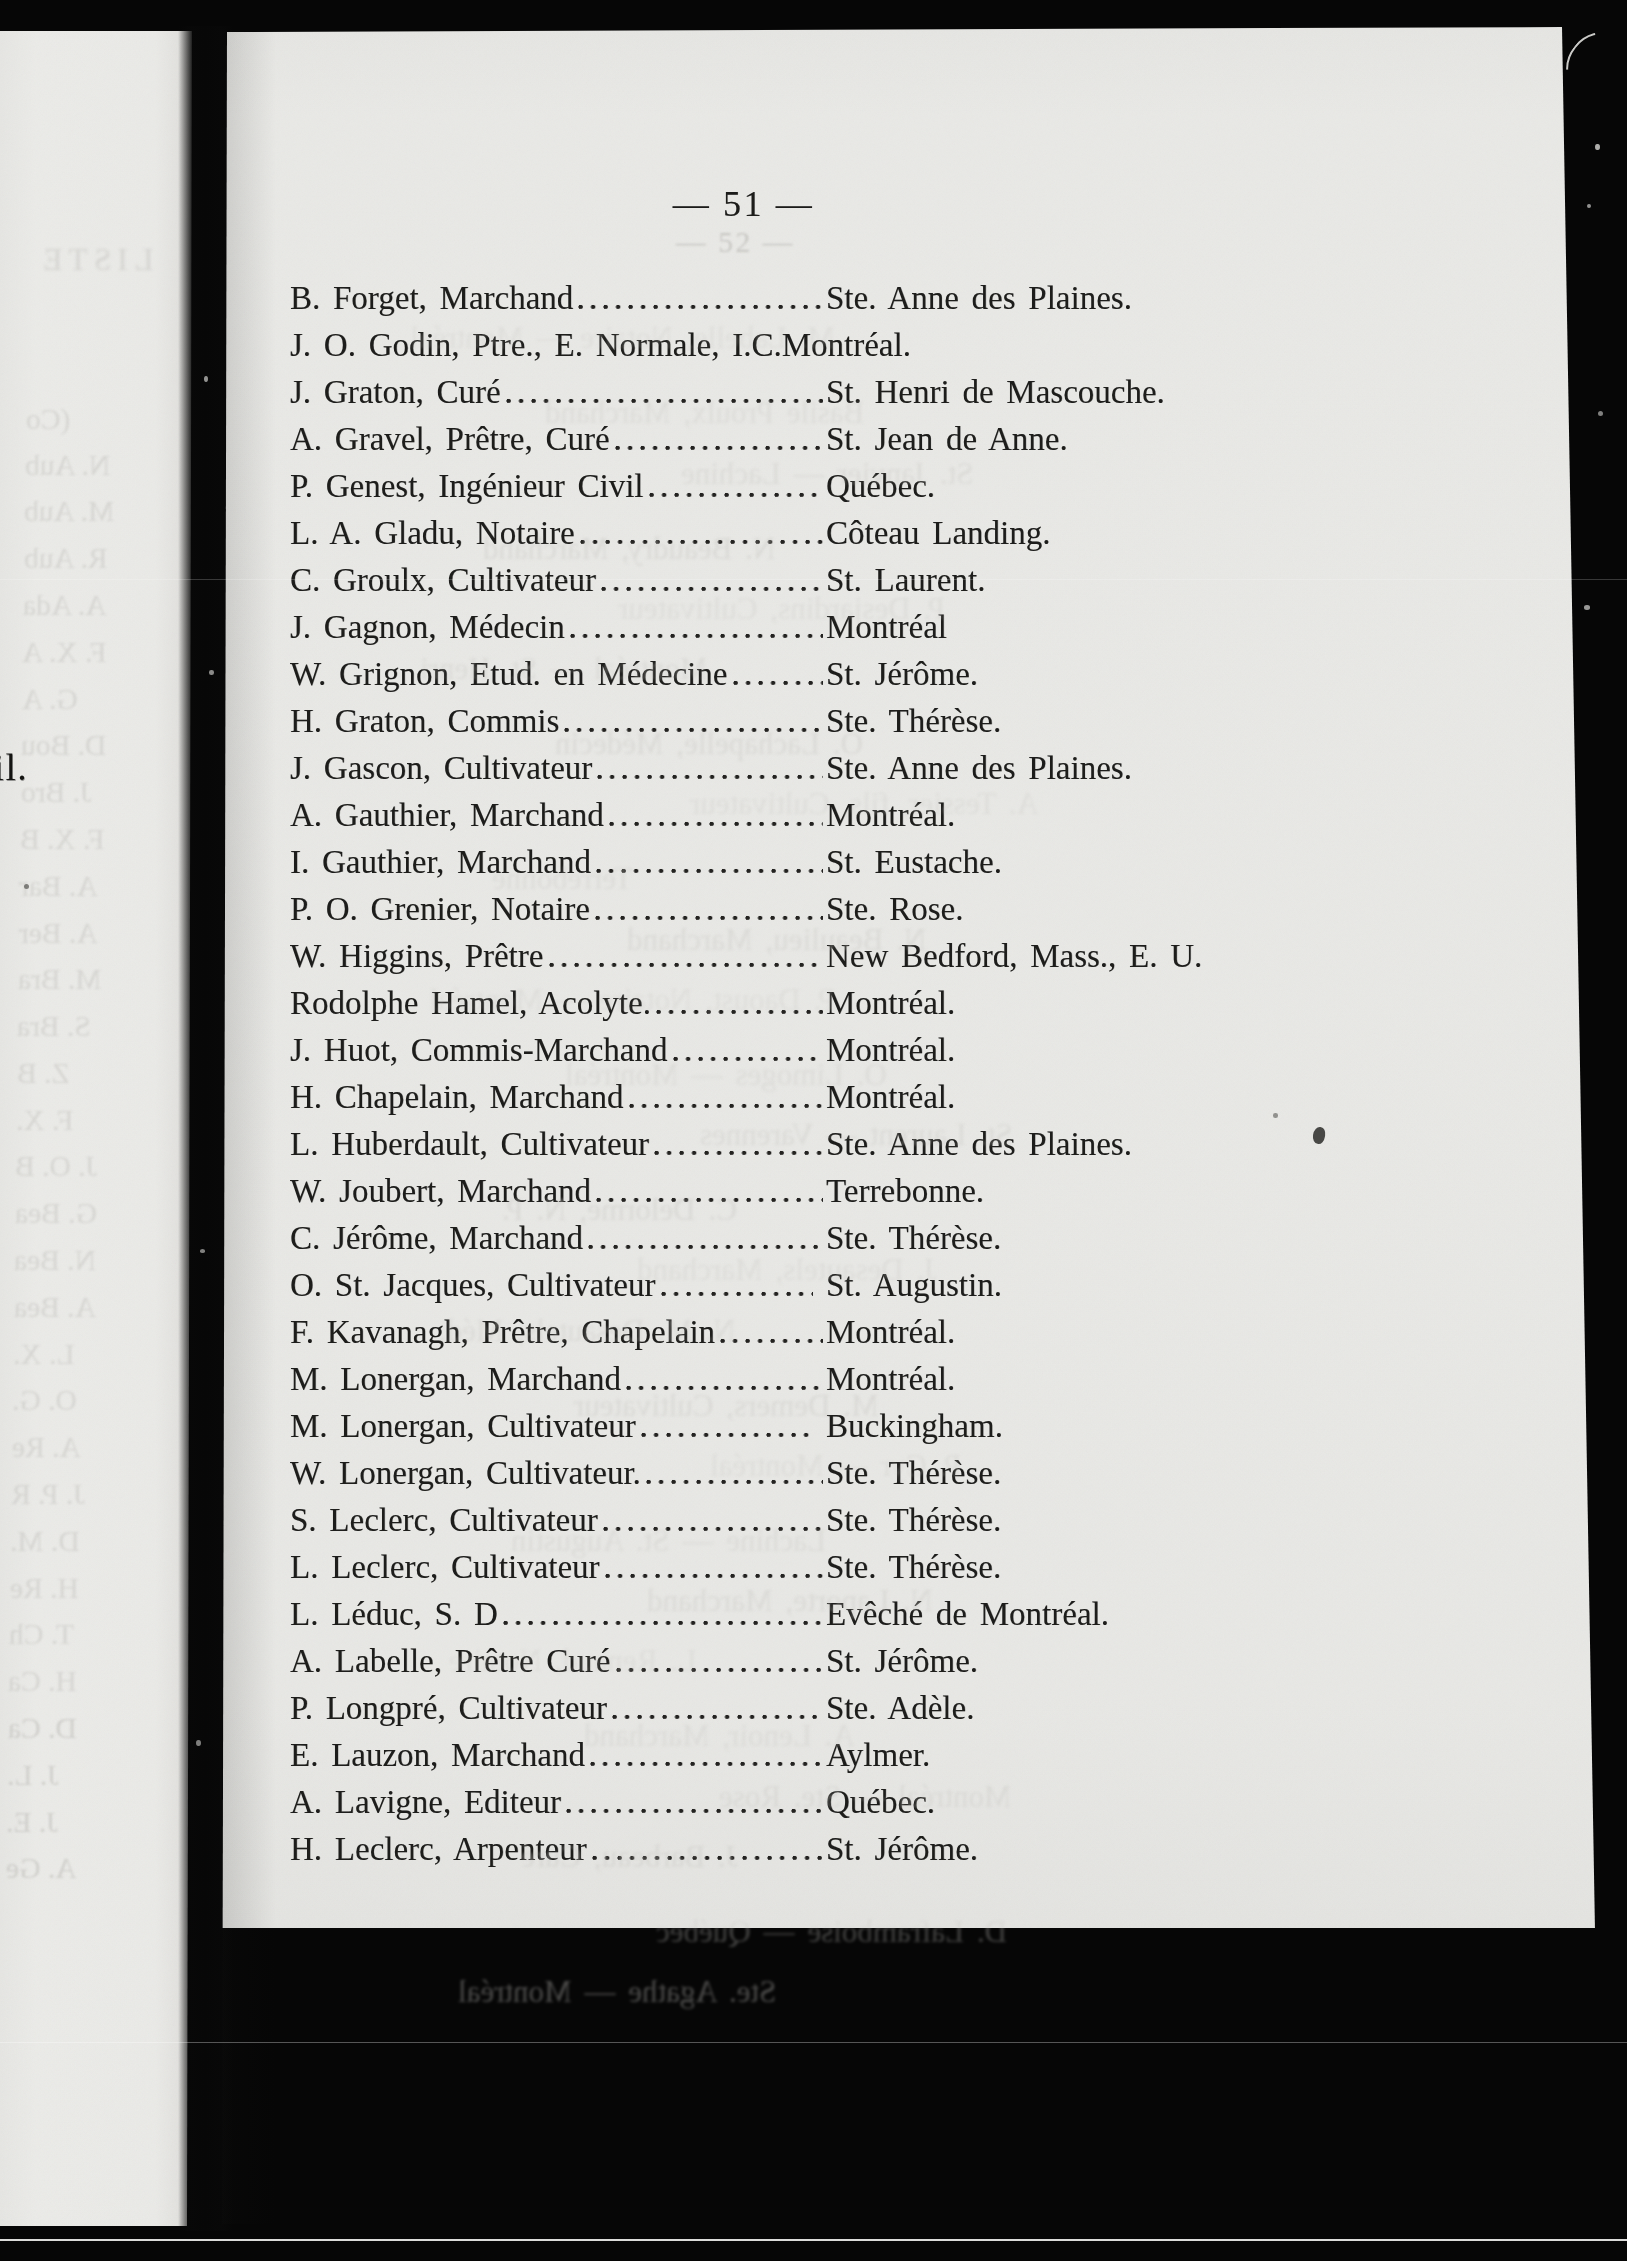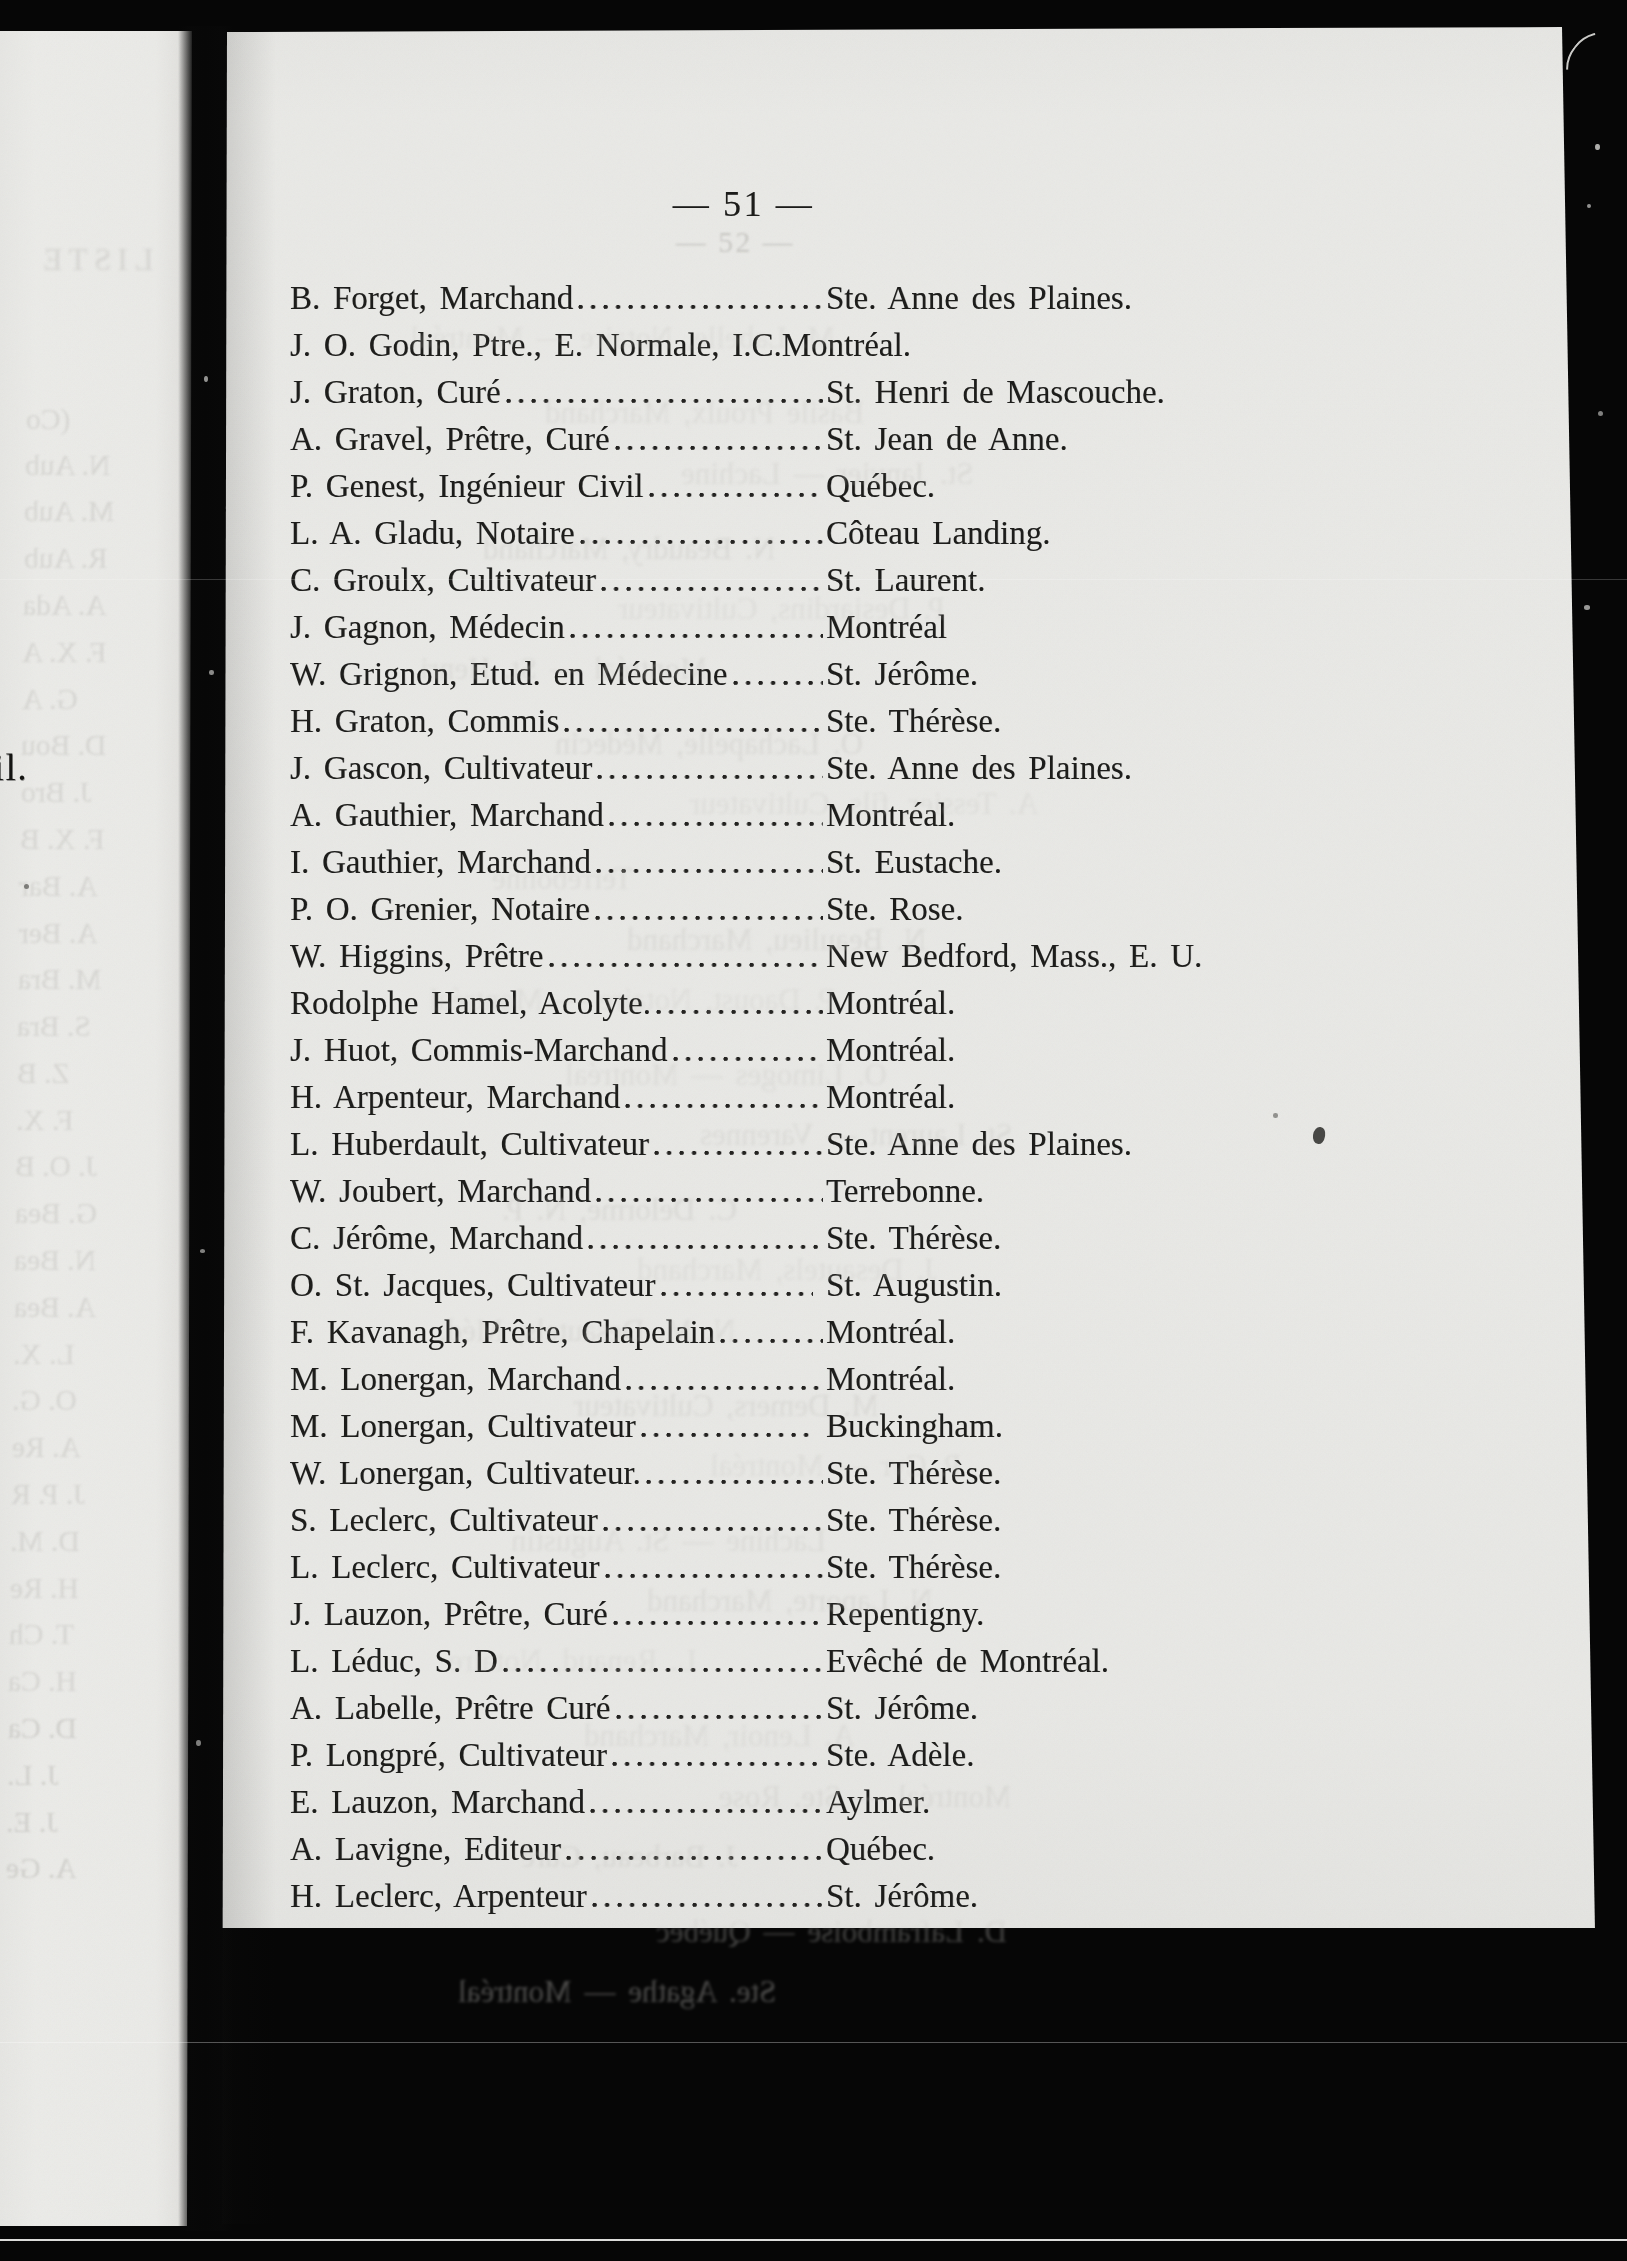--- a/index.html
+++ b/index.html
@@ -225,21 +225,21 @@
     <span class="name">Rodolphe Hamel, Acolyte.</span>
     <span class="leader"></span>
     <span class="place">Montréal.</span>
   </li>
         <li class="entry">
     <span class="name">J. Huot, Commis-Marchand</span>
     <span class="leader"></span>
     <span class="place">Montréal.</span>
   </li>
         <li class="entry">
-    <span class="name">H. Arpenteur, Marchand</span>
+    <span class="name">H. Chapelain, Marchand</span>
     <span class="leader"></span>
     <span class="place">Montréal.</span>
   </li>
         <li class="entry">
     <span class="name">L. Huberdault, Cultivateur</span>
     <span class="leader"></span>
     <span class="place">Ste. Anne des Plaines.</span>
   </li>
         <li class="entry">
     <span class="name">W. Joubert, Marchand</span>
@@ -278,25 +278,20 @@
   </li>
         <li class="entry">
     <span class="name">S. Leclerc, Cultivateur</span>
     <span class="leader"></span>
     <span class="place">Ste. Thérèse.</span>
   </li>
         <li class="entry">
     <span class="name">L. Leclerc, Cultivateur</span>
     <span class="leader"></span>
     <span class="place">Ste. Thérèse.</span>
-  </li>
-        <li class="entry">
-    <span class="name">J. Lauzon, Prêtre, Curé</span>
-    <span class="leader"></span>
-    <span class="place">Repentigny.</span>
   </li>
         <li class="entry">
     <span class="name">L. Léduc, S. D</span>
     <span class="leader"></span>
     <span class="place">Evêché de Montréal.</span>
   </li>
         <li class="entry">
     <span class="name">A. Labelle, Prêtre Curé</span>
     <span class="leader"></span>
     <span class="place">St. Jérôme.</span>

